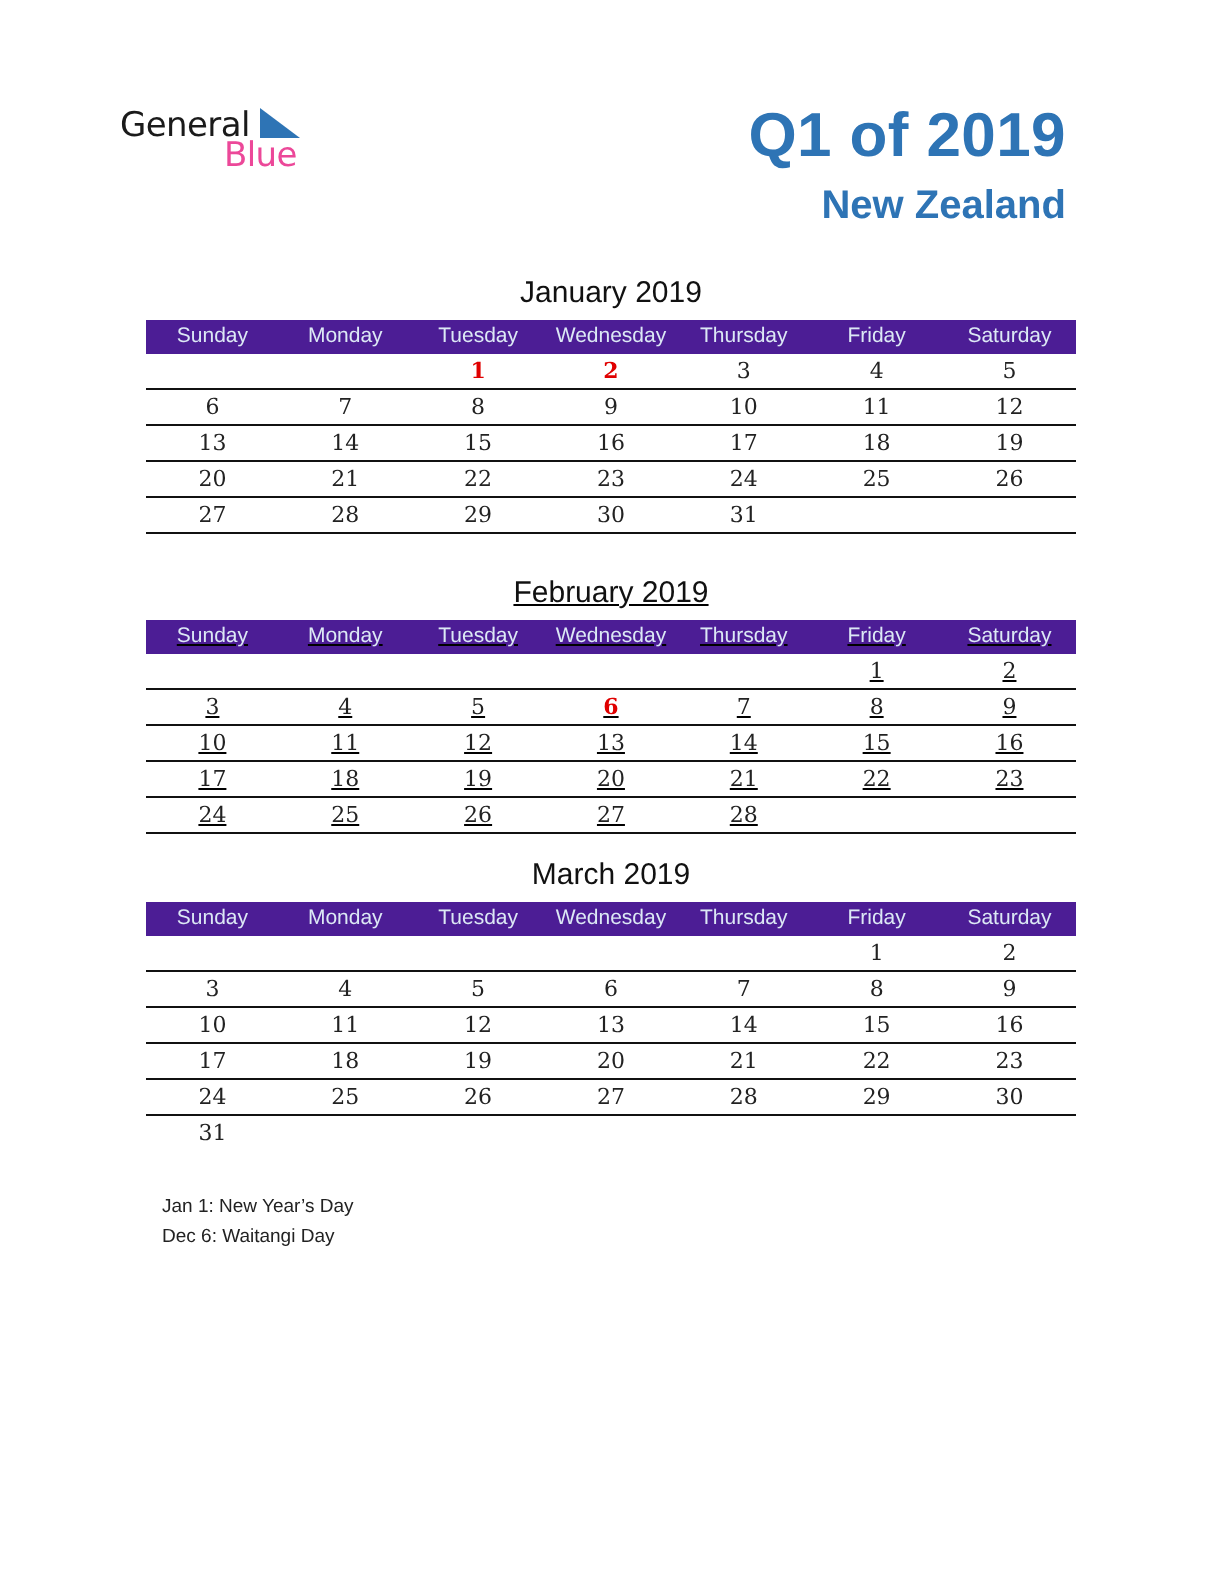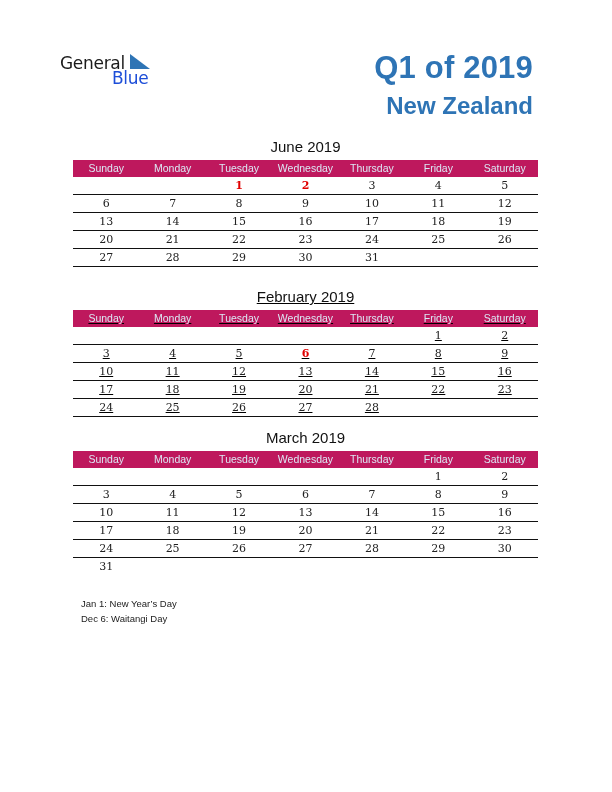--- a/index.html
+++ b/index.html
@@ -1,25 +1,25 @@
 <!DOCTYPE html>
 <html><head>
 <meta charset="utf-8">
 <style>
   html, body { margin: 0; padding: 0; background: #ffffff; }
   body { width: 612px; height: 792px; position: relative; overflow: hidden; font-family: "Liberation Sans", sans-serif; }
   .logo { position: absolute; left: 60px; top: 53px; width: 110px; height: 40px; }
   .logo .general { position: absolute; left: 0; top: 0; font-size: 17px; color: #1a1a1a; font-family: "DejaVu Sans", sans-serif; letter-spacing: -0.3px; }
-  .logo .blue { position: absolute; left: 52px; top: 15px; font-size: 17px; color: #1d4ed8; font-family: "DejaVu Sans", sans-serif; letter-spacing: -0.3px; }
+  .logo .blue { position: absolute; left: 52px; top: 15px; font-size: 17px; color: #ec4899; font-family: "DejaVu Sans", sans-serif; letter-spacing: -0.3px; }
   .logo svg { position: absolute; left: 68px; top: 1px; }
   .qtitle { position: absolute; right: 79px; top: 50px; font-size: 31px; font-weight: bold; color: #2e74b5; letter-spacing: 0.2px; margin-left: 32px; }
-  .country { position: absolute; right: 79px; top: 92px; font-size: 24px; font-weight: bold; color: #2e74b5; }
+  .country { position: absolute; right: 79px; top: 92px; font-size: 20px; font-weight: bold; color: #2e74b5; }
   .month { position: absolute; left: 73px; width: 465px; }
   .month-title { text-align: center; font-size: 15px; color: #111; height: 20px; line-height: 20px; }
-  .hdr { display: flex; background: #be185d; height: 17px; margin-top: 3px; }
+  .hdr { display: flex; background: #4c1d95; height: 17px; margin-top: 3px; }
   .hdr div { flex: 1; text-align: center; color: #dce8f5; font-size: 10.5px; line-height: 17px; }
   .row { display: flex; height: 17px; border-bottom: 1.5px solid #111; }
   .row.last-nb { border-bottom: none; }
   .row div { flex: 1; text-align: center; font-family: "DejaVu Serif", serif; font-size: 11px; line-height: 18px; color: #222; }
   .row div.hol { color: #e00000; font-weight: bold; }
   .notes { position: absolute; left: 81px; top: 597px; font-size: 9.5px; color: #222; line-height: 14.5px; }
 </style>
 </head>
 <body>
 
@@ -28,21 +28,21 @@
   <svg width="24" height="16">
       <polygon points="2,0 2,15 22,15" fill="#2e74b5"></polygon>
     </svg>
   <span class="blue">Blue</span>
 </div>
 
 <div class="qtitle">Q1 of 2019</div>
 <div class="country">New Zealand</div>
 
 <div class="month" id="m0" style="top:137px;">
-    <div class="month-title">June 2019</div>
+    <div class="month-title">January 2019</div>
     <div class="hdr">
       <div>Sunday</div>
       <div>Monday</div>
       <div>Tuesday</div>
       <div>Wednesday</div>
       <div>Thursday</div>
       <div>Friday</div>
       <div>Saturday</div>
     </div>
     <div class="row">

